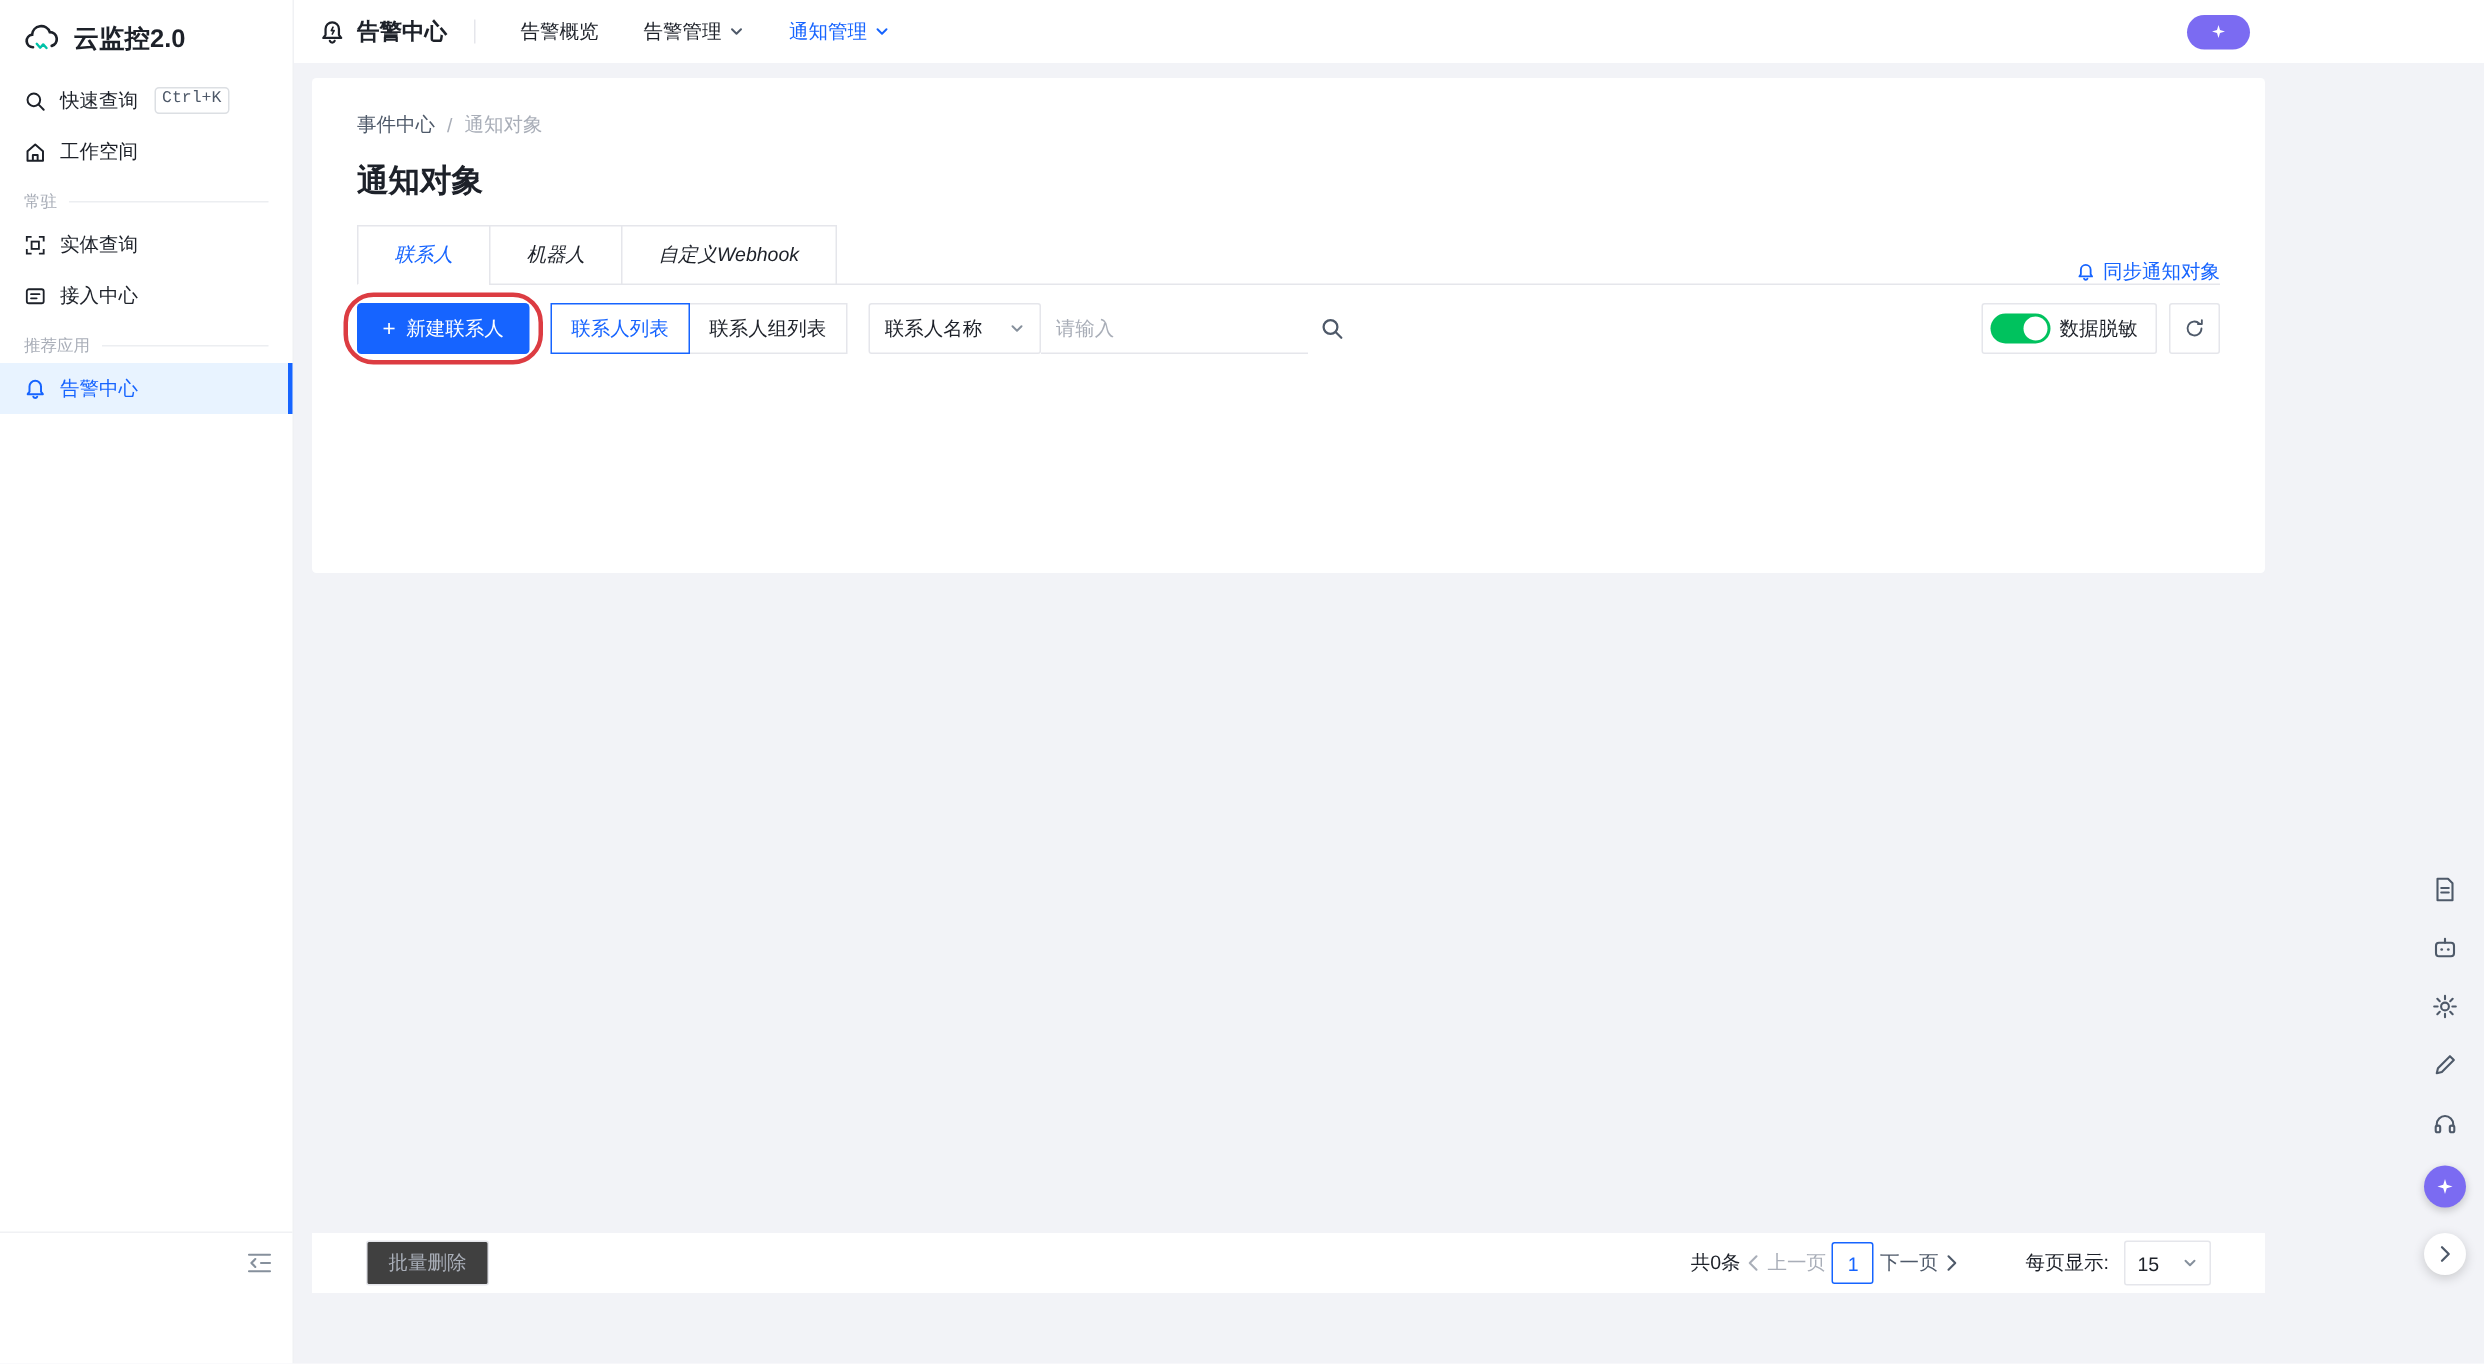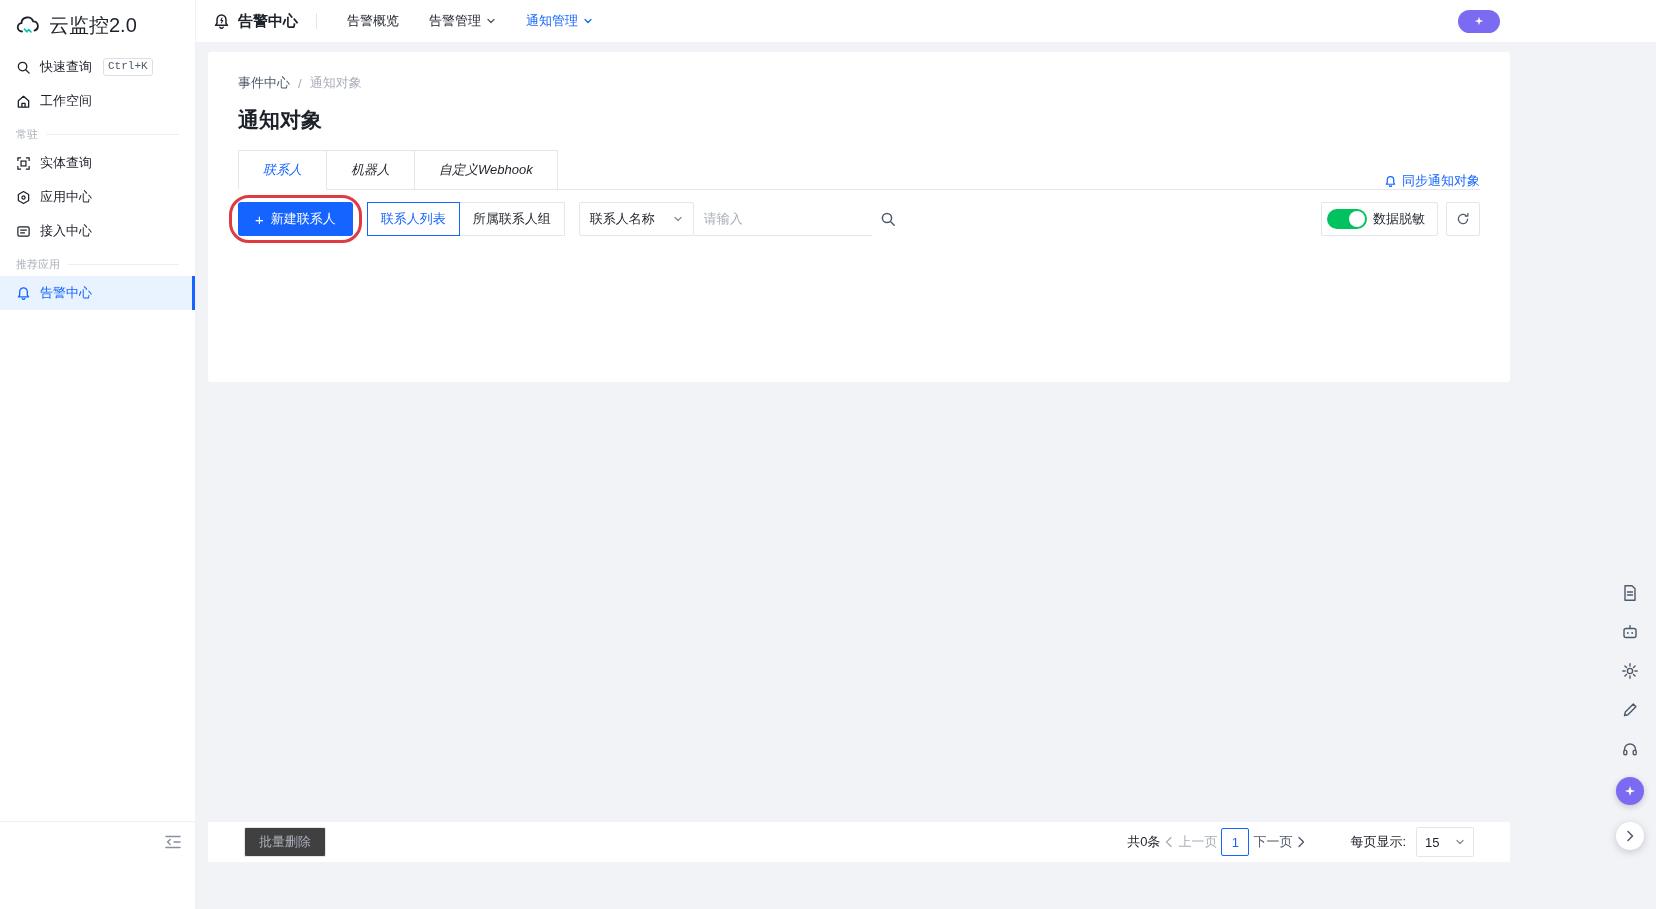--- a/index.html
+++ b/index.html
@@ -8,21 +8,21 @@
     position:relative; overflow:hidden;
     font-family:"Liberation Sans","DejaVu Sans",sans-serif;
     font-size:13px; color:#1d2129; background:#fff;
   }
   svg { display:block; }
   button { font-family:inherit; }
 
   
   .sidebar { position:absolute; left:0; top:0; width:196px; height:100%; background:#fff; border-right:1px solid #f0f1f4; z-index:6; }
   .logo-row { height:50px; display:flex; align-items:center; gap:9px; padding:0 16px; }
-  .logo-text { font-size:20px; font-weight:400; }
+  .logo-text { font-size:17px; font-weight:700; }
   .side-row { height:34px; display:flex; align-items:center; gap:9px; padding:0 16px; cursor:pointer; }
   .kbd { margin-left:2px; font-family:"Liberation Mono","DejaVu Sans Mono",monospace; font-size:11px; color:#4e5969; border:1px solid #dcdfe3; border-radius:3px; padding:1px 4px; line-height:1.2; }
   .side-section { display:flex; align-items:center; gap:8px; padding:0 16px; height:24px; margin-top:4px; }
   .side-section .txt { font-size:11px; color:#a9aeb8; white-space:nowrap; }
   .side-section .rule { flex:1; height:1px; background:#eceef1; }
   .side-row.active { background:#e8f3ff; color:#1664ff; position:relative; font-weight:500; }
   .side-row.active::after { content:""; position:absolute; right:0; top:0; width:3px; height:100%; background:#1664ff; }
   .sidebar-footer { position:absolute; left:0; right:0; bottom:0; height:88px; border-top:1px solid #f0f1f4; }
   .collapse-btn { position:absolute; top:13px; right:14px; cursor:pointer; }
 
@@ -137,29 +137,20 @@
   <div class="side-row">
     <span>
       <svg width="15" height="15" viewBox="0 0 16 16" fill="none" stroke="#1d2129" stroke-width="1.3">
         <path d="M5.4 2H2v3.4M10.6 2H14v3.4M5.4 14H2v-3.4M10.6 14H14v-3.4"></path>
         <rect x="5.4" y="5.4" width="5.2" height="5.2"></rect>
       </svg>
     </span>
     <span class="lbl">实体查询</span>
   </div>
 
-  <div class="side-row">
-    <span>
-      <svg width="15" height="15" viewBox="0 0 16 16" fill="none" stroke="#1d2129" stroke-width="1.3" stroke-linejoin="round">
-        <path d="M8 1.6 13.5 4.8v6.4L8 14.4 2.5 11.2V4.8z"></path>
-          <circle cx="8" cy="8" r="1.7"></circle>
-      </svg>
-    </span>
-    <span class="lbl">应用中心</span>
-  </div>
 
   <div class="side-row">
     <span>
       <svg width="15" height="15" viewBox="0 0 16 16" fill="none" stroke="#1d2129" stroke-width="1.3">
         <rect x="2" y="3" width="12" height="10" rx="1.5"></rect>
           <path d="M5 6.5h6M5 9.5h4" stroke-linecap="round"></path>
       </svg>
     </span>
     <span class="lbl">接入中心</span>
   </div>
@@ -260,21 +251,21 @@
       <div class="btn-primary-wrap">
         <button class="btn-primary">
           <span class="plus">+</span>
           <span>新建联系人</span>
         </button>
         <div class="annotation"></div>
       </div>
 
       <div class="btn-group">
         <button class="btn-toggle active">联系人列表</button>
-        <button class="btn-toggle">所属联系人组</button>
+        <button class="btn-toggle">联系人组列表</button>
       </div>
 
       <div class="select-box">
         <span>联系人名称</span>
         <span>
           <svg width="10" height="10" viewBox="0 0 10 10" fill="none" stroke="#86909c" stroke-width="1.3" stroke-linecap="round" stroke-linejoin="round">
               <path d="M2 3.5 5 6.5 8 3.5"></path>
             </svg>
         </span>
       </div>

